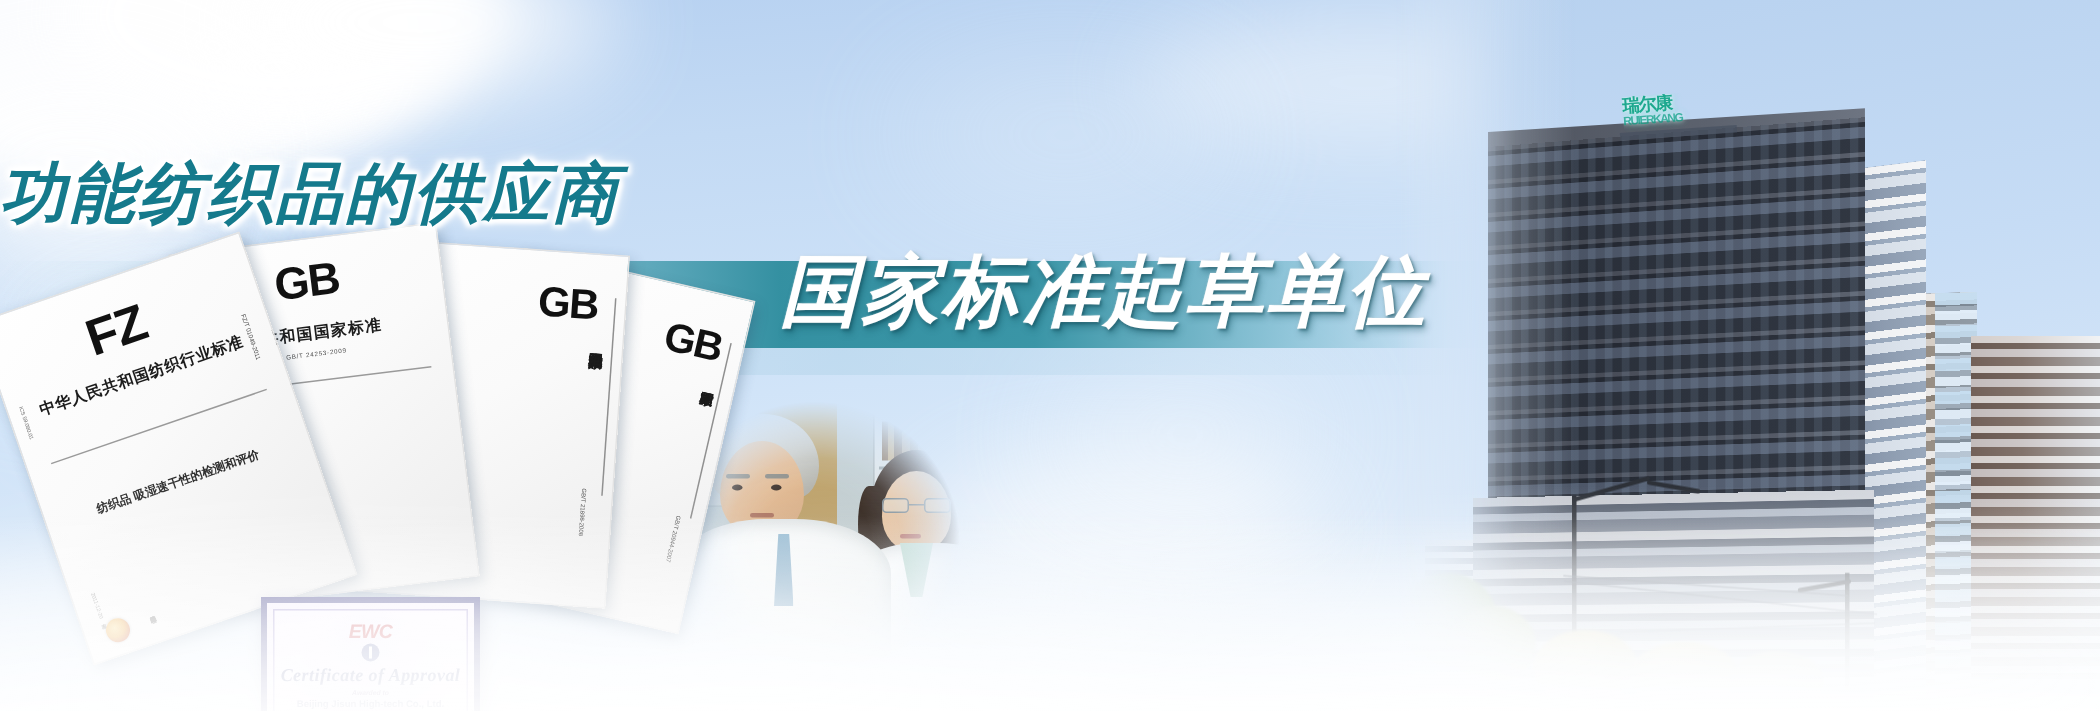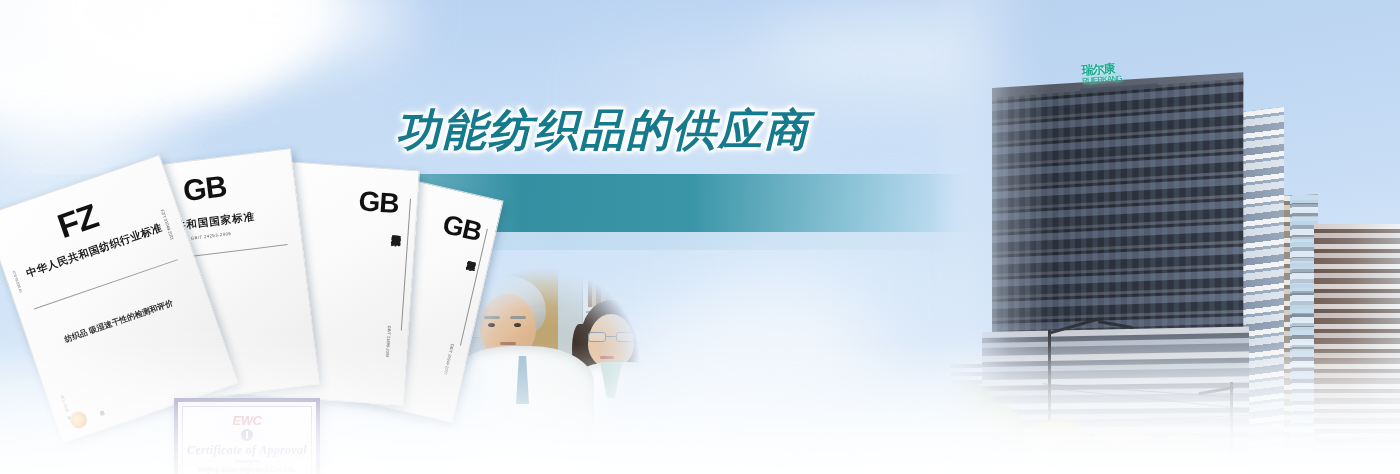--- a/index.html
+++ b/index.html
@@ -102,21 +102,20 @@
   }
   .headline-line {
     font-style: italic;
     font-weight: bold;
     letter-spacing: 2px;
     white-space: nowrap;
     line-height: 1;
   }
   .headline-line-1 {
     text-align: left;
-    padding-left: 396px;
     font-size: 44px;
     color: #157a8c;
     text-shadow:
       0 0  2px #ffffff, 0 0  4px #ffffff,
       0 0  7px #ffffff, 0 0 11px #ffffff,
       2px 2px 3px rgba(255,255,255,.95),
      -2px -2px 3px rgba(255,255,255,.95),
       2px -2px 3px rgba(255,255,255,.9),
      -2px  2px 3px rgba(255,255,255,.9);
   }
@@ -756,15 +755,16 @@
     <div class="cloud soft3 c-b-2" style="opacity:.40"></div>
     <div class="cloud soft3 c-b-3" style="opacity:.35"></div>
     <div class="cloud soft3 c-b-4" style="opacity:.42"></div>
     <div class="cloud soft3 c-b-5" style="opacity:.50"></div>
     <div class="cloud soft3 c-b-6" style="opacity:.35"></div>
     <div class="bottom-fade"></div>
   </div>
 
   <div class="headline">
     <div class="headline-line headline-line-1">功能纺织品的供应商</div>
+    <div class="headline-line headline-line-2">国家标准起草单位</div>
   </div>
 
 </div>
 
 </body></html>

